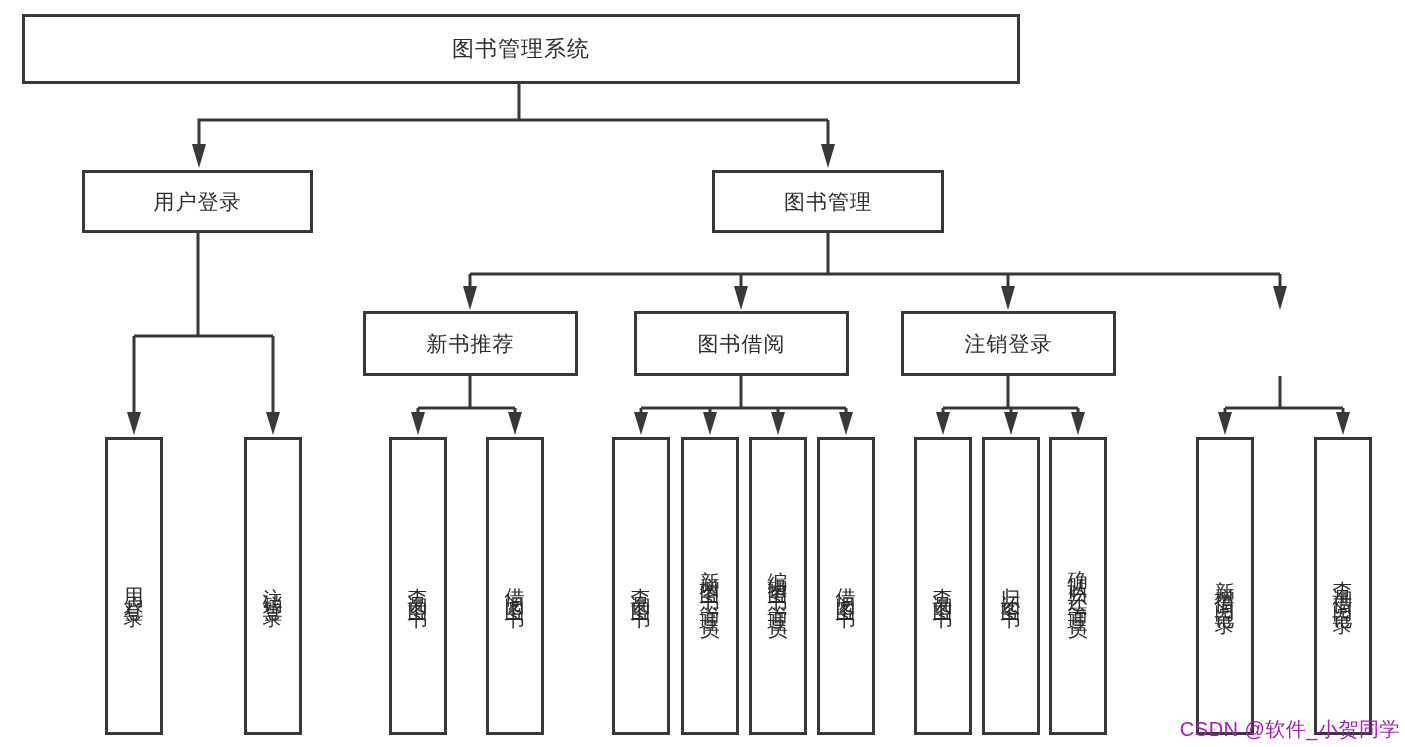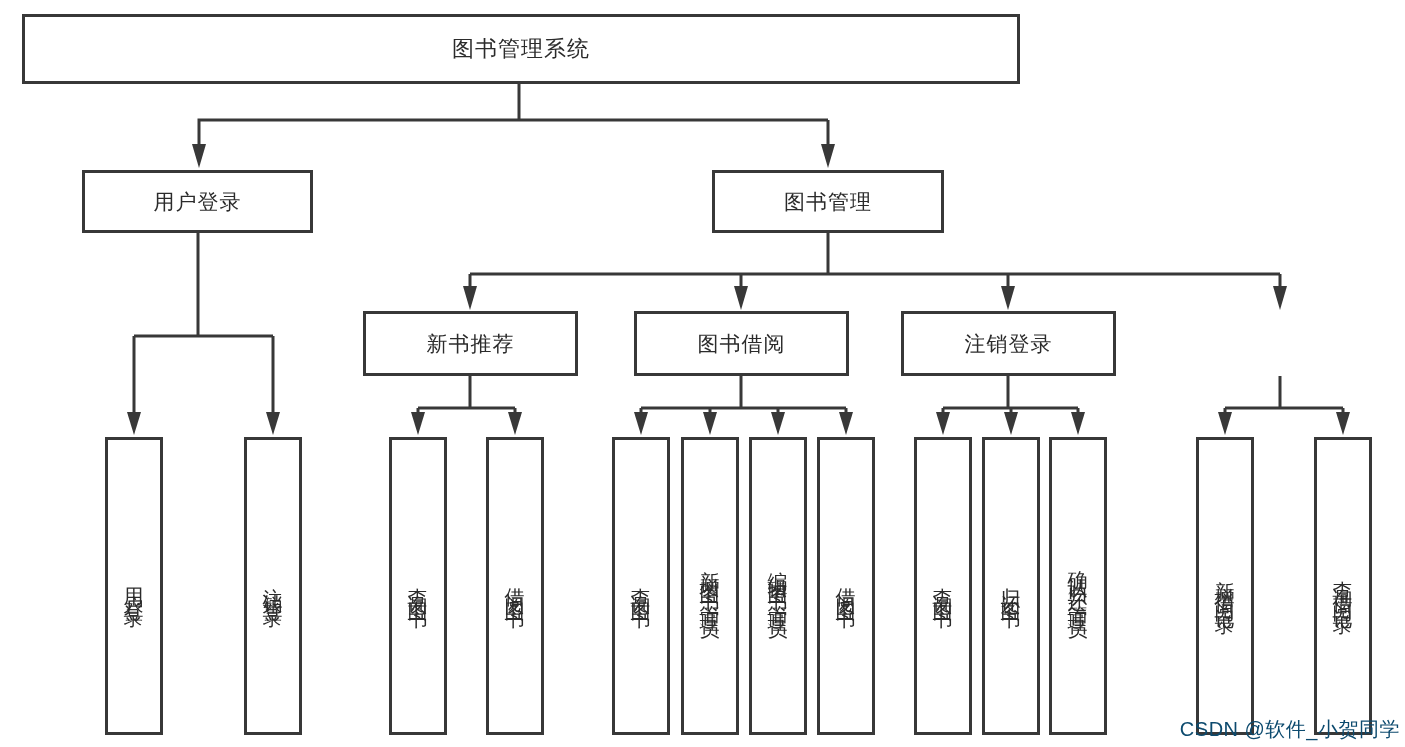--- a/index.html
+++ b/index.html
@@ -54,21 +54,21 @@
     text-orientation: mixed;
     font-size: 20px;
     line-height: 1;
     letter-spacing: 7px;
   }
   .watermark {
     position: absolute;
     right: 5px;
     bottom: 4px;
     font-size: 20px;
-    color: #0c4a6e;
+    color: #a21caf;
     letter-spacing: 0.5px;
     white-space: nowrap;
   }
 </style>
 </head>
 <body>
 
 <div class="canvas">
 
   <svg class="connectors" viewBox="0 0 1405 747" xmlns="http://www.w3.org/2000/svg">

